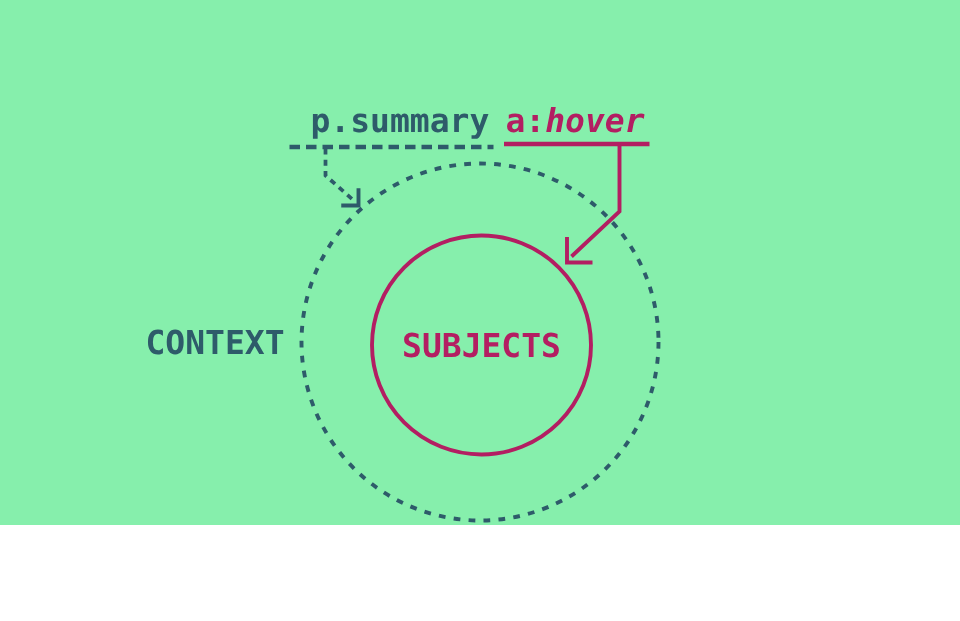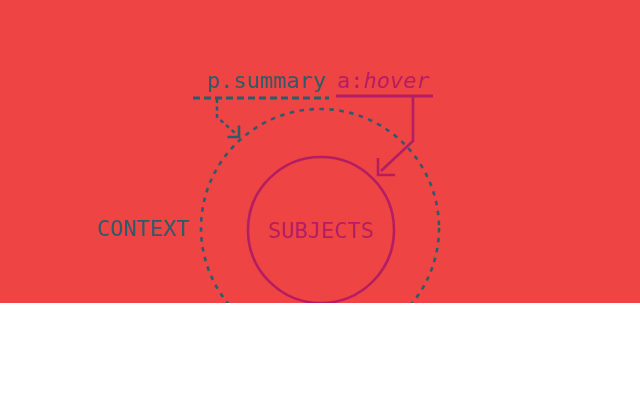--- a/index.html
+++ b/index.html
@@ -3,23 +3,24 @@
 <meta charset="utf-8">
 <style>
   html, body {
     margin: 0;
     padding: 0;
     background: #ffffff;
   }
   .stage {
     position: relative;
     width: 640px;
-    height: 303px;
-    background: #ef4444;
+    height: 350px;
+    background: #86efac;
     overflow: hidden;
+    font-weight: bold;
   }
   svg text {
     font-family: "DejaVu Sans Mono", "Liberation Mono", monospace;
     font-size: 22px;
     letter-spacing: 0px;
   }
   .pseudo-italic {
     font-style: italic;
   }
 </style>

